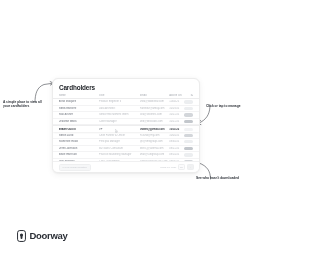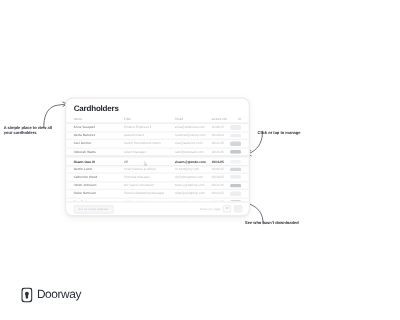--- a/index.html
+++ b/index.html
@@ -198,21 +198,21 @@
     display: flex;
     align-items: center;
     gap: 3.5px;
   }
   .logo-mark {
     width: 9px;
     height: 12px;
   }
   .logo-text {
     font-size: 9.5px;
-    font-weight: 400;
+    font-weight: 700;
     color: #2b2f36;
     letter-spacing: -0.3px;
     line-height: 10px;
   }
 </style>
 </head>
 <body>
 
 <div id="stage">
 

